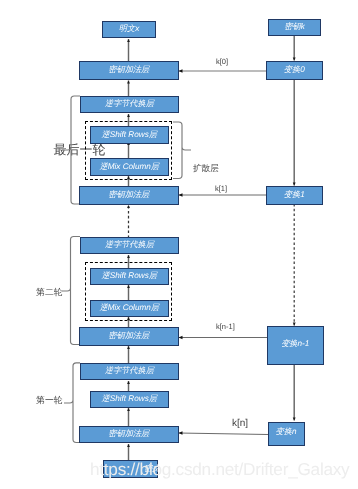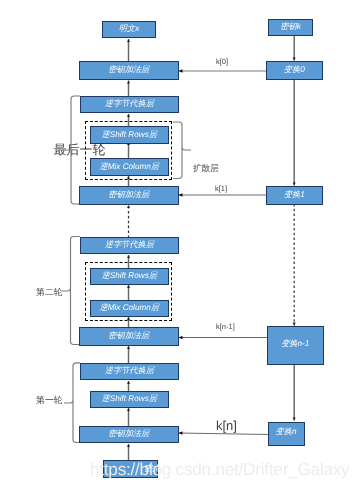--- a/index.html
+++ b/index.html
@@ -65,21 +65,21 @@
         <path d="M80,236.5 L73.7,236.5 Q70.5,236.5 70.5,239.7 L70.5,287.8 Q70.5,291 67.3,291 L62,291 M70.5,287.8 Q70.5,291 70.5,294.2 L70.5,341.3 Q70.5,344.5 73.7,344.5 L80,344.5" fill="none" stroke="#7a7a7a" stroke-width="1.15"></path>
         <path d="M80,362.8 L76.2,362.8 Q73,362.8 73,366 L73,399.8 Q73,403 69.8,403 L64,403 M73,399.8 Q73,403 73,406.2 L73,439.3 Q73,442.5 76.2,442.5 L80,442.5" fill="none" stroke="#7a7a7a" stroke-width="1.15"></path>
         <path d="M173,122 L178.8,122 Q182,122 182,125.2 L182,146.8 Q182,150 185.2,150 L191,150 M182,146.8 Q182,150 182,153.2 L182,175.3 Q182,178.5 178.8,178.5 L173,178.5" fill="none" stroke="#7a7a7a" stroke-width="1.15"></path>
       </g>
   </svg>
 
   <div id="boxlayer">
       <div class="bx" style="left: 102px; top: 21px; width: 54px; height: 17px; font-size: 8.2px;">
         <span>明文x</span>
       </div>
-      <div class="bx" style="left: 268px; top: 19px; width: 45px; height: 17px; font-size: 8.2px;">
+      <div class="bx" style="left: 268px; top: 19px; width: 53px; height: 17px; font-size: 8.2px;">
         <span>密钥k</span>
       </div>
       <div class="bx" style="left: 79px; top: 61px; width: 99.5px; height: 18.5px; font-size: 8.2px;">
         <span>密钥加法层</span>
       </div>
       <div class="bx" style="left: 266px; top: 61px; width: 56.5px; height: 18.5px; font-size: 8.2px;">
         <span>变换0</span>
       </div>
       <div class="bx" style="left: 80px; top: 96px; width: 98.6px; height: 17px; font-size: 8.2px;">
         <span>逆字节代换层</span>
@@ -126,18 +126,18 @@
       <div class="bx" style="left: 103px; top: 460px; width: 54.5px; height: 17.5px; font-size: 8.2px; padding-left: 48px;">
         <span>密文y</span>
       </div>
       <div class="rl" style="left: 25.5px; top: 140.5px; font-size: 13px; margin-left: 28px;">最后一轮</div>
       <div class="rl" style="left: 36px; top: 285.5px; font-size: 8.9px;">第二轮</div>
       <div class="rl" style="left: 36px; top: 393.5px; font-size: 8.9px;">第一轮</div>
       <div class="rl" style="left: 193px; top: 142.5px; font-size: 8.6px; margin-top: 20px;">扩散层</div>
       <div class="klab" style="left: 216px; top: 57px; font-size: 7.5px;">k[0]</div>
       <div class="klab" style="left: 215px; top: 184px; font-size: 7.5px;">k[1]</div>
       <div class="klab" style="left: 216px; top: 322px; font-size: 7.5px;">k[n-1]</div>
-      <div class="klab" style="left: 216px; top: 418px; font-size: 13px;">k[n]</div>
+      <div class="klab" style="left: 232px; top: 418px; font-size: 10px;">k[n]</div>
       <div class="dashbox" style="left: 85px; top: 121px; width: 87px; height: 59px;"></div>
       <div class="dashbox" style="left: 85px; top: 262px; width: 87px; height: 59px;"></div>
       <div class="wm" style="left: 90px; top: 459px; font-size: 17.2px; letter-spacing: -0.25px;">https://blog.csdn.net/Drifter_Galaxy</div>
     </div>
 </div>
 
 </body></html>

